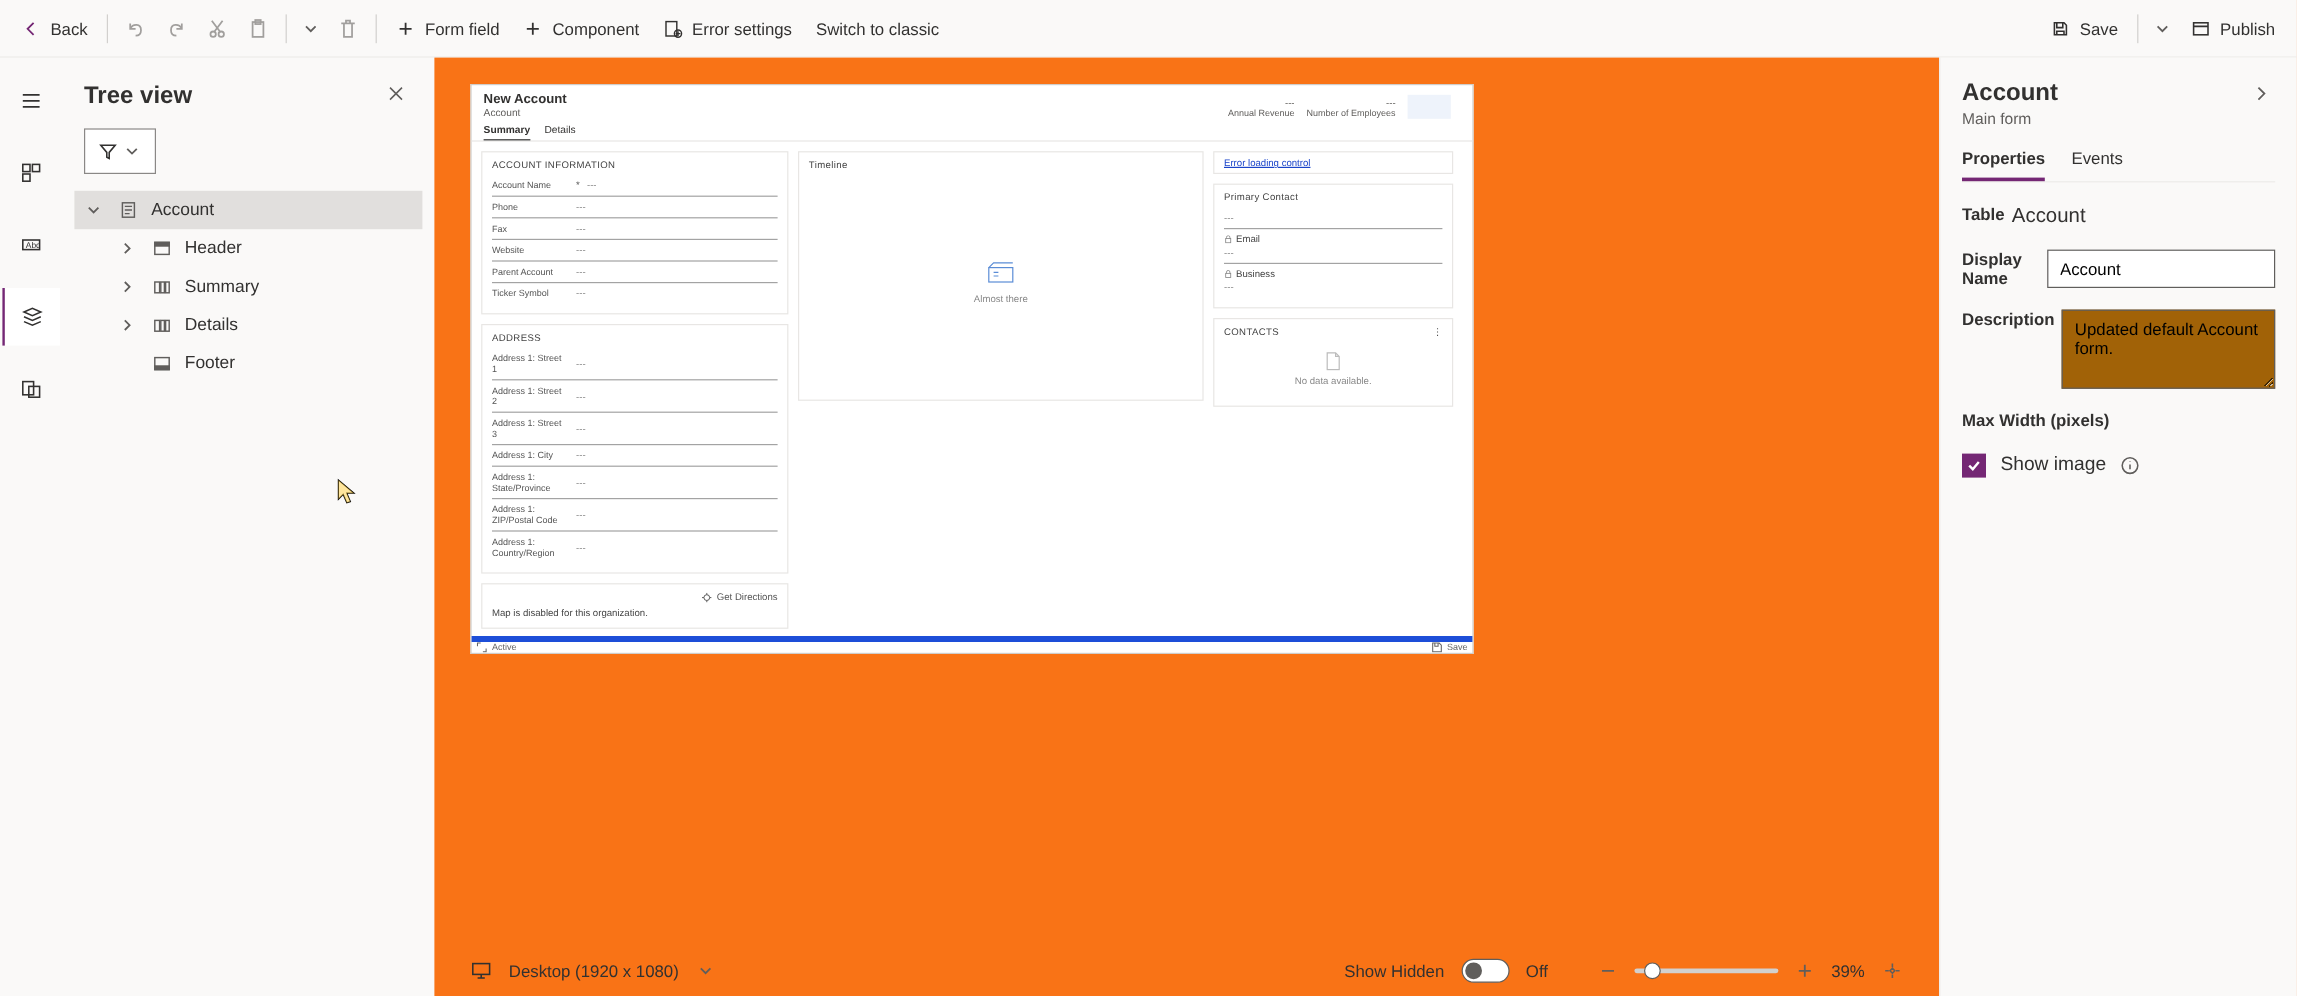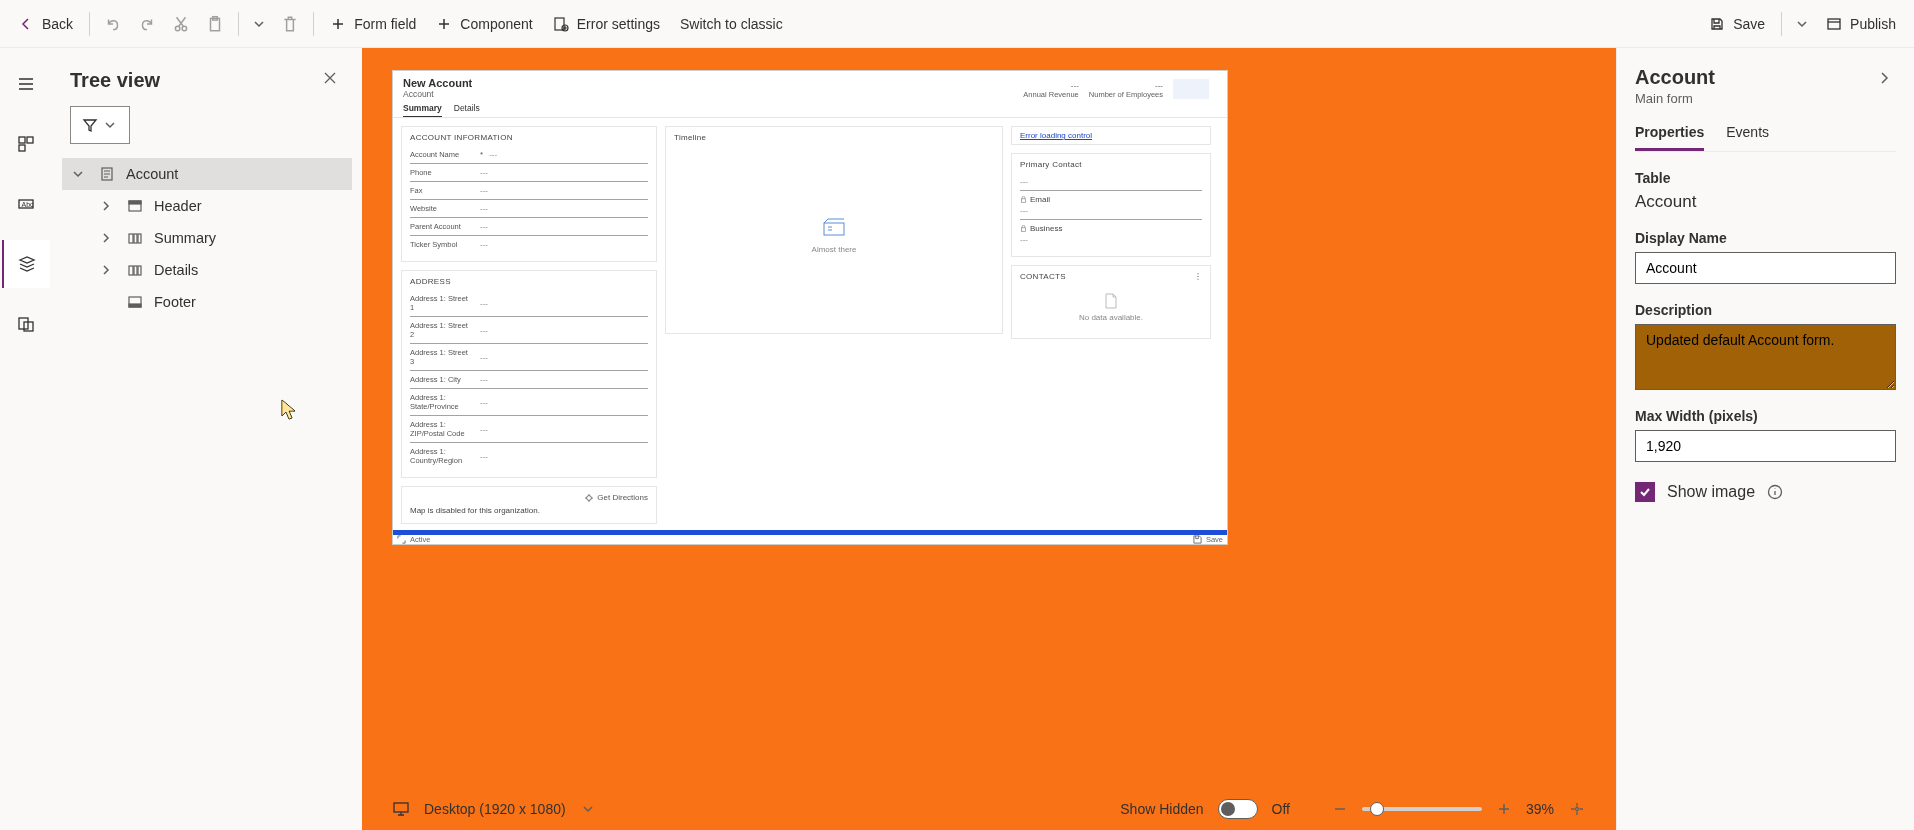--- a/index.html
+++ b/index.html
@@ -85,21 +85,21 @@
 
 
 .proppanel { position: absolute; right: 0; top: 48px; width: 298px; bottom: 0; background: #faf9f8; padding: 18px 18px 0 18px; border-left: 1px solid #edebe9;}
 .proppanel .phdr { display:flex; justify-content:space-between; align-items:flex-start;}
 .proppanel h2 { font-size: 20px; font-weight: 600; }
 .proppanel .sub { font-size: 13px; color: #605e5c; margin-top: 2px; }
 .proppanel .chevr { cursor:pointer; padding:4px; color:#605e5c;}
 .proppanel .ptabs { display: flex; gap: 22px; margin-top: 18px; border-bottom: 1px solid #edebe9; }
 .proppanel .ptabs .ptab { padding-bottom: 8px; font-size: 14px; cursor: pointer; }
 .proppanel .ptabs .ptab.active { border-bottom: 3px solid #742774; font-weight: 600; }
-.proppanel .field { margin-top: 18px; display:flex; flex-direction:column; gap:6px; }
+.proppanel .field { margin-top: 18px; display:flex; flex-direction:row; gap:6px; }
 .proppanel .field label { font-size: 14px; font-weight: 600; }
 .proppanel .field .ro { font-size: 17px; }
 .proppanel .field input[type=text] { width: 100%; padding: 7px 10px; font-size: 14px; border: 1px solid #605e5c; background:#fff; }
 .proppanel .field textarea { width: 100%; padding: 7px 10px; font-size: 14px; border: 1px solid #605e5c; background:#a16207; resize: both; height: 66px; font-family:inherit;}
 .chkrow { display:flex; align-items:center; gap:12px; margin-top: 20px; }
 .chkbox { width: 20px; height: 20px; background: #742774; display:flex; align-items:center; justify-content:center; cursor:pointer;}
 .chkbox svg { stroke:#fff; }
 .infoicon { color:#605e5c; }
 
 
@@ -547,21 +547,20 @@
   <div class="field">
     <label>Display Name</label>
     <input type="text" value="Account" style="">
   </div>
   <div class="field">
     <label>Description</label>
     <textarea style="">Updated default Account form.</textarea>
   </div>
   <div class="field">
     <label>Max Width (pixels)</label>
-    <input type="text" value="1,920" style="">
   </div>
   <div class="chkrow">
     <div class="chkbox">
         <svg width="14" height="14" viewBox="0 0 14 14" fill="none" stroke-width="2">
           <path d="M3 7l3 3 5-6"></path>
         </svg>
       </div>
     <span>Show image</span>
     <svg class="i16 infoicon" viewBox="0 0 16 16" fill="none" stroke="#605e5c" stroke-width="1.3">
         <circle cx="8" cy="8" r="6.5"></circle>

